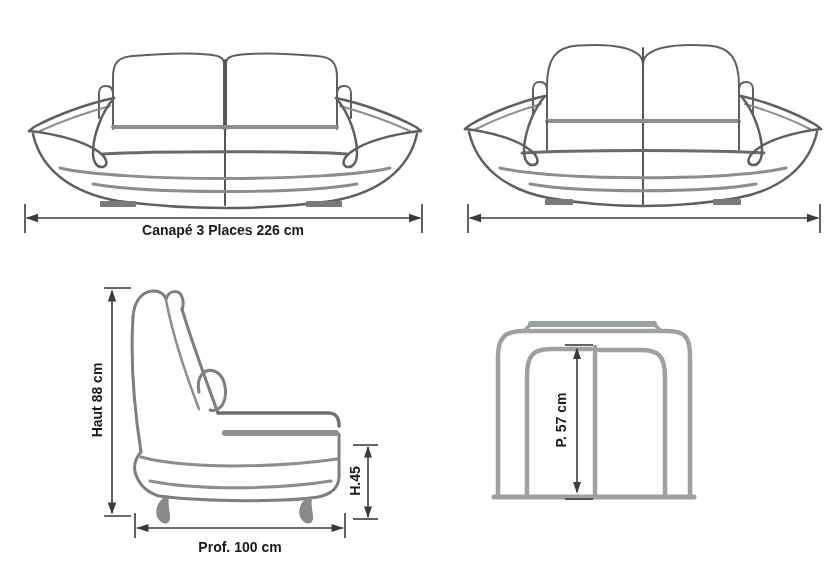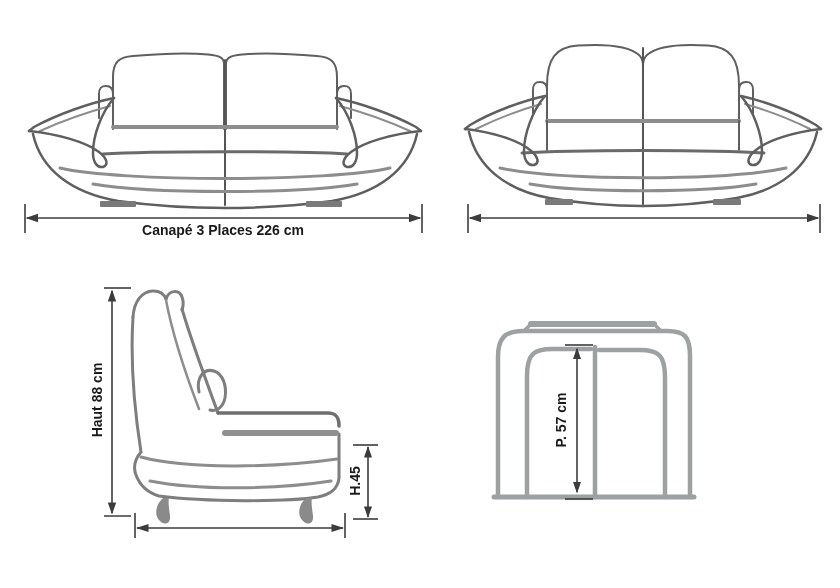--- a/index.html
+++ b/index.html
@@ -178,14 +178,15 @@
       <path d="M565,499 H593"></path>
       <path d="M577,349 V492"></path>
       <polygon stroke="none" points="577,347.5 573,359 581,359"></polygon>
       <polygon stroke="none" points="577,493.5 573,482 581,482"></polygon>
     </g>
   </svg>
 
   <div class="dim-label lbl-3seat">Canapé 3 Places 226 cm</div>
   <div class="dim-label lbl-haut rot">Haut 88 cm</div>
   <div class="dim-label lbl-h45 rot">H.45</div>
+  <div class="dim-label lbl-prof">Prof. 100 cm</div>
   <div class="dim-label lbl-p57 rot">P. 57 cm</div>
 </div>
 
 </body></html>

